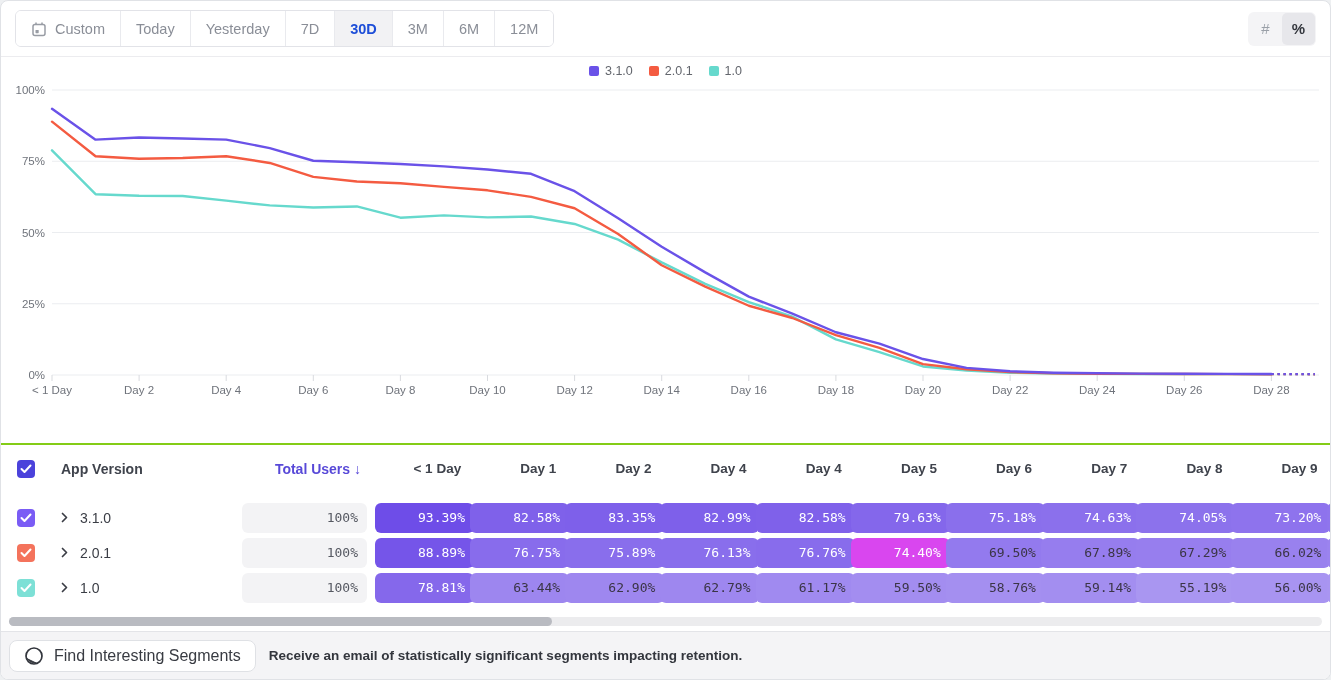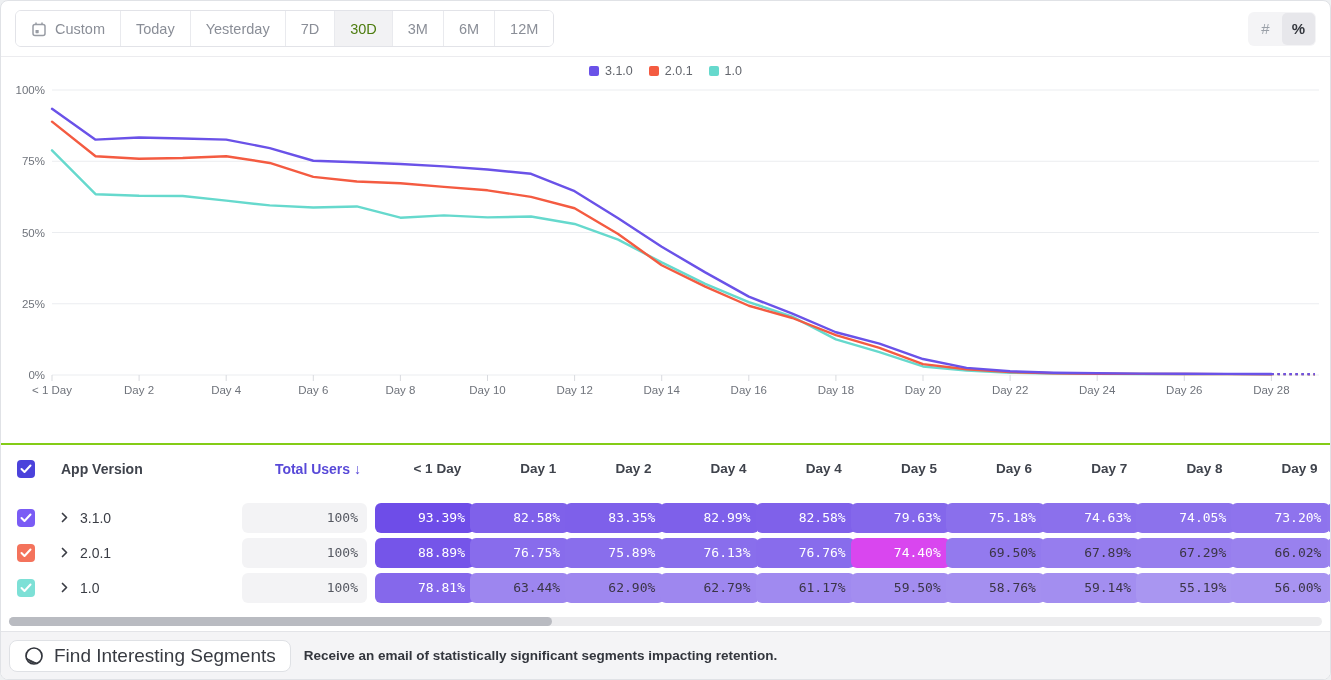--- a/index.html
+++ b/index.html
@@ -4,21 +4,21 @@
 <style>
   * { margin:0; padding:0; box-sizing:border-box; }
   html,body { width:1331px; height:680px; background:#eef0f2; font-family:"Liberation Sans", sans-serif; }
   #panel { position:relative; width:1331px; height:680px; background:#fff; border:1px solid #e0e2e6; border-radius:8px; overflow:hidden; display:flex; flex-direction:column; }
 
   
   .toolbar { height:56px; flex:0 0 56px; display:flex; justify-content:space-between; align-items:center; padding:0 14px; border-bottom:1px solid #ececef; }
   .seg-control { display:flex; border:1px solid #e2e3e8; border-radius:6px; overflow:hidden; background:#fff; }
   .range-btn { display:flex; align-items:center; gap:8px; padding:0 15px; height:35px; font-size:14.5px; color:#8a8e97; border-left:1px solid #e9eaee; cursor:pointer; background:#fff; white-space:nowrap; }
   .range-btn:first-child { border-left:none; }
-  .range-btn.active { background:#f2f2f4; color:#4d7c0f; font-weight:normal;text-align:right; }
+  .range-btn.active { background:#f2f2f4; color:#1d4ed8; font-weight:bold;text-align:right; }
   .right-controls { display:flex; align-items:center; gap:14px; }
   .unit-toggle { display:flex; background:#f4f4f6; border-radius:6px; height:34px; padding:1px; }
   .unit-opt { width:33px; display:flex; align-items:center; justify-content:center; font-size:15px; color:#9aa0a8; border-radius:5px; cursor:pointer; }
   .unit-opt.active { background:#e7e7eb; color:#33363d; font-weight:bold; }
   .view-btn { display:flex; align-items:center; gap:9px; height:36px; padding:0 14px; background:#fff; border:1px solid #dfe1e5; border-radius:6px; font-size:14px; font-weight:bold; color:#33363c; cursor:pointer; }
 
   
   .chart-wrap { position:relative; height:386px; flex:0 0 386px; }
   .legend { position:absolute; top:7px; left:0; right:0; display:flex; justify-content:center; gap:16px; z-index:2; }
   .legend-item { display:flex; align-items:center; gap:6px; font-size:12.5px; color:#63666d; cursor:pointer; }
@@ -43,21 +43,21 @@
   .pill.total { width:125px; background:#f3f3f5; color:#565962; }
   .pill.val { width:99px; }
 
   
   .hscroll { position:relative; height:17px; flex:0 0 17px; }
   .hs-track { position:absolute; left:8px; right:8px; top:3px; height:9px; border-radius:5px; background:#ececee; }
   .hs-thumb { position:absolute; left:0; top:0; height:9px; width:543px; border-radius:5px; background:#b9bbc1; cursor:pointer; }
 
   
   .footer { flex:1; background:#f4f4f6; border-top:1px solid #e3e4e8; display:flex; align-items:center; padding:0 8px; gap:13px; }
-  .fis-btn { display:flex; align-items:center; gap:10px; background:#fff; border:1px solid #dfe1e5; border-radius:8px; height:32px; padding:0 14px; font-size:19px; color:#383b42; cursor:pointer; }
+  .fis-btn { display:flex; align-items:center; gap:10px; background:#fff; border:1px solid #dfe1e5; border-radius:8px; height:32px; padding:0 14px; font-size:16px; color:#383b42; cursor:pointer; }
   .footer-msg { font-size:13.5px; font-weight:bold; color:#33363d; }
 </style>
 </head>
 <body>
 
 <div id="panel">
 
   <div class="toolbar">
     <div class="seg-control">
       <div class="range-btn">

